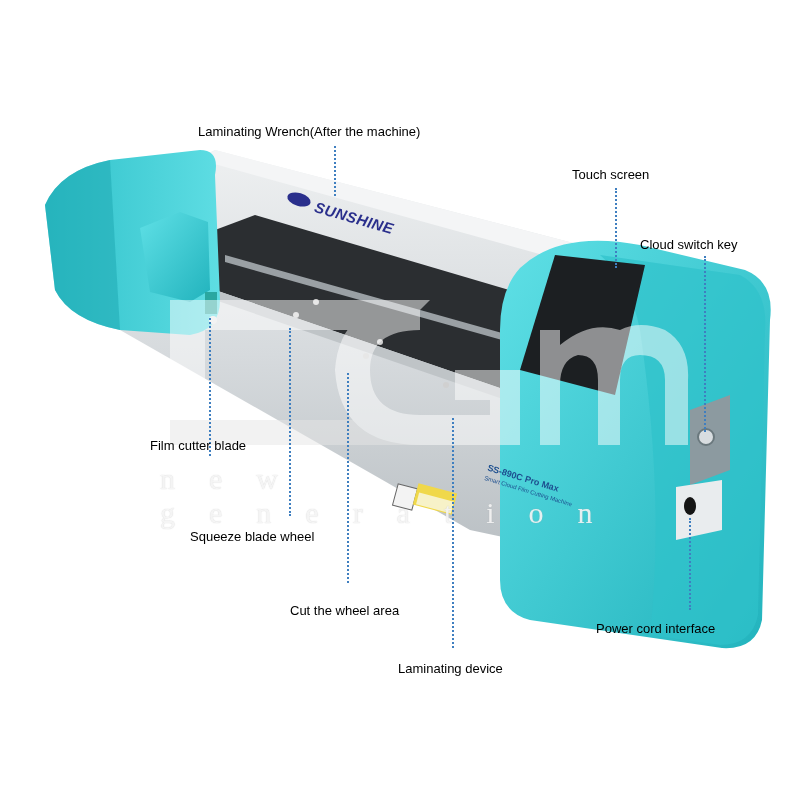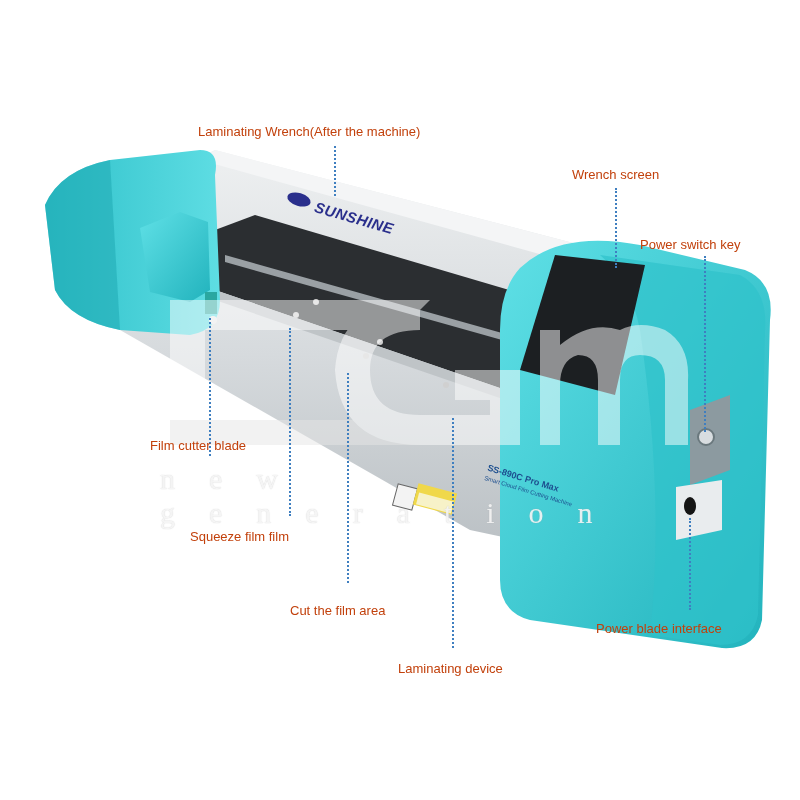--- a/index.html
+++ b/index.html
@@ -1,18 +1,18 @@
 <!DOCTYPE html>
 <html><head>
 <meta charset="utf-8">
 <style>
   html, body { margin: 0; padding: 0; background: #ffffff; }
   body { width: 800px; height: 800px; position: relative; overflow: hidden; font-family: "Liberation Sans", sans-serif; }
   .stage { position: absolute; left: 0; top: 0; width: 800px; height: 800px; }
-  .label { position: absolute; font-size: 13px; color: #c2410c; white-space: nowrap; }
+  .label { position: absolute; font-size: 13px; color: #000000; white-space: nowrap; }
   .leader { position: absolute; width: 0; border-left: 2px dotted #3f7fc0; }
   .watermark-small { position: absolute; left: 160px; top: 462px; font-size: 30px; letter-spacing: 34px; color: rgba(255,255,255,0.8); text-shadow: 0 0 1px rgba(160,160,160,0.6); font-family: Liberation Serif, serif; font-weight: 300; }
   .brand { position: absolute; left: 288px; top: 197px; font-size: 15px; font-weight: bold; font-style: italic; color: #2a2f8c; transform: rotate(16deg); transform-origin: left center; letter-spacing: 0.5px; }
   .brand-logo { position: absolute; left: 287px; top: 193px; width: 24px; height: 13px; border-radius: 50%; background: #2a2f8c; transform: rotate(16deg); }
   .model { position: absolute; left: 486px; top: 462px; font-size: 9px; font-weight: bold; color: #1d4f8f; transform: rotate(17deg); transform-origin: left center; line-height: 11px; }
   .model .sub { font-size: 6px; font-weight: normal; display: block; }
 </style>
 </head>
 <body>
 
@@ -93,21 +93,21 @@
   <div class="leader" style="left:334px;top:146px;height:50px"></div>
   <div class="leader" style="left:615px;top:188px;height:80px"></div>
   <div class="leader" style="left:704px;top:256px;height:176px"></div>
   <div class="leader" style="left:209px;top:318px;height:138px"></div>
   <div class="leader" style="left:289px;top:328px;height:188px"></div>
   <div class="leader" style="left:347px;top:373px;height:210px"></div>
   <div class="leader" style="left:452px;top:418px;height:230px"></div>
   <div class="leader" style="left:689px;top:518px;height:92px"></div>
 
   <div class="label" style="left:198px;top:124px">Laminating Wrench(After the machine)</div>
-  <div class="label" style="left:572px;top:167px">Wrench screen</div>
-  <div class="label" style="left:640px;top:237px">Power switch key</div>
+  <div class="label" style="left:572px;top:167px">Touch screen</div>
+  <div class="label" style="left:640px;top:237px">Cloud switch key</div>
   <div class="label" style="left:150px;top:438px">Film cutter blade</div>
-  <div class="label" style="left:190px;top:529px">Squeeze film film</div>
-  <div class="label" style="left:290px;top:603px">Cut the film area</div>
+  <div class="label" style="left:190px;top:529px">Squeeze blade wheel</div>
+  <div class="label" style="left:290px;top:603px">Cut the wheel area</div>
   <div class="label" style="left:398px;top:661px">Laminating device</div>
-  <div class="label" style="left:596px;top:621px">Power blade interface</div>
+  <div class="label" style="left:596px;top:621px">Power cord interface</div>
 
 </div>
 
 </body></html>

